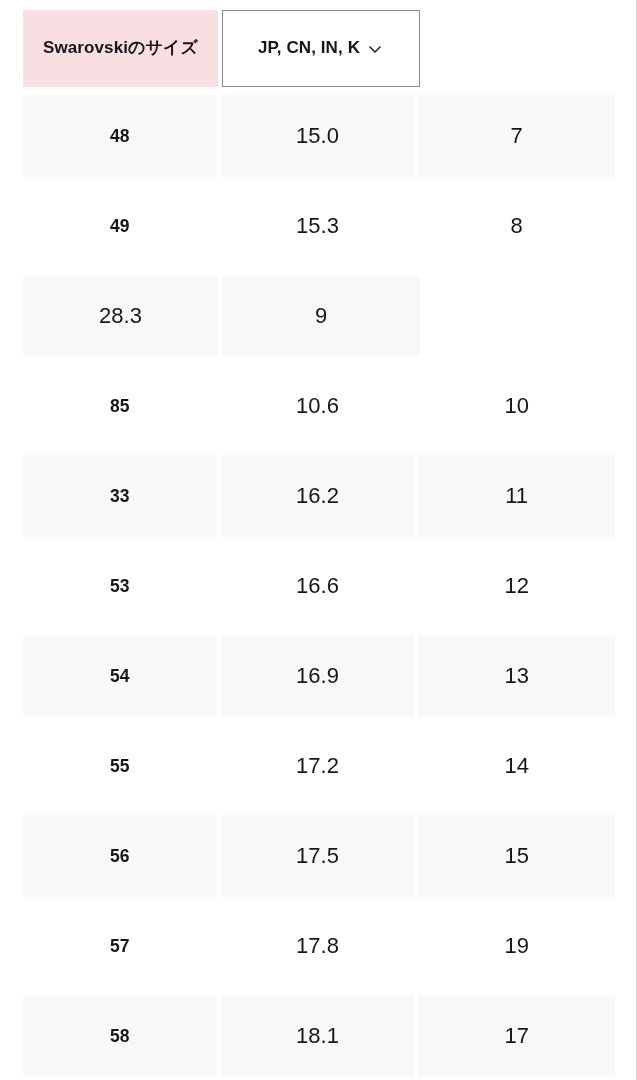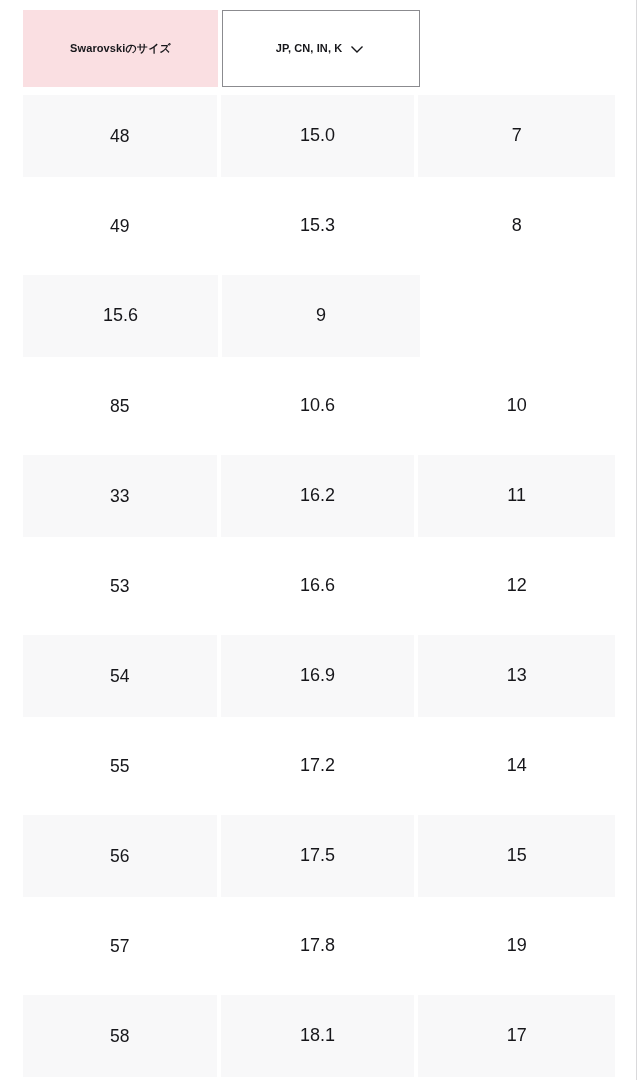--- a/index.html
+++ b/index.html
@@ -40,21 +40,21 @@
     gap: 4px;
     height: 77px;
   }
 
   .th {
     box-sizing: border-box;
     display: flex;
     align-items: center;
     justify-content: center;
     text-align: center;
-    font-size: 11px;
+    font-size: 17px;
     font-weight: 700;
     line-height: 1.45;
     color: #16161a;
     letter-spacing: 0.1px;
     padding: 4px 8px;
   }
 
   .th.pink {
     background: #fadfe2;
   }
@@ -102,32 +102,32 @@
     height: 82px;
     margin-bottom: 8px;
   }
 
   .td {
     box-sizing: border-box;
     display: flex;
     align-items: center;
     justify-content: center;
     text-align: center;
-    font-size: 18px;
+    font-size: 22px;
     line-height: 1.3;
     color: #16161a;
     padding: 4px 8px;
   }
 
   .tr.striped .td { background: #f8f8f9; }
   .tr.plain .td   { background: #ffffff; }
 
   .td-col1 {
     width: 195px;
-    font-weight: 400;
+    font-weight: 700;
     font-size: 17.5px;
   }
   .td-col2 {
     width: 195px;
     font-weight: 400;
   }
   .td-col3 {
     width: 198px;
     font-weight: 400;
   }
@@ -158,21 +158,21 @@
           <div class="td td-col1">48</div>
           <div class="td td-col2">15.0</div>
           <div class="td td-col3">7</div>
         </div>
         <div class="tr plain">
           <div class="td td-col1">49</div>
           <div class="td td-col2">15.3</div>
           <div class="td td-col3">8</div>
         </div>
         <div class="tr striped">
-          <div class="td td-col2">15.6</div>
+          <div class="td td-col2">28.3</div>
           <div class="td td-col3">9</div>
         </div>
         <div class="tr plain">
           <div class="td td-col1">85</div>
           <div class="td td-col2">10.6</div>
           <div class="td td-col3">10</div>
         </div>
         <div class="tr striped">
           <div class="td td-col1">33</div>
           <div class="td td-col2">16.2</div>

